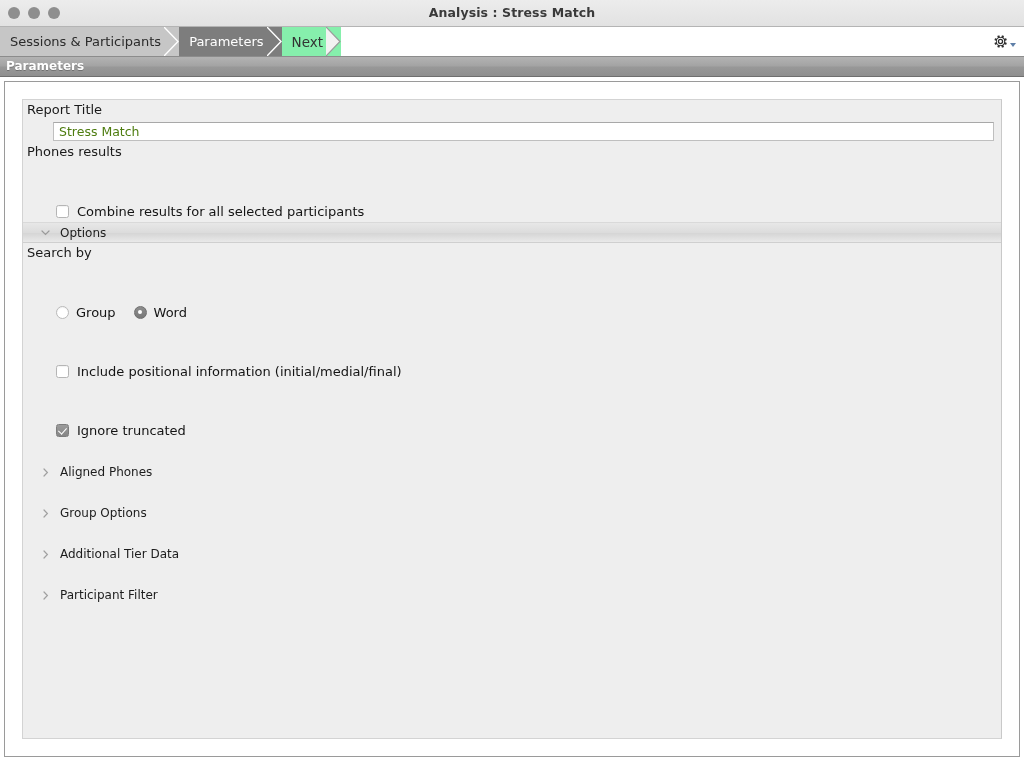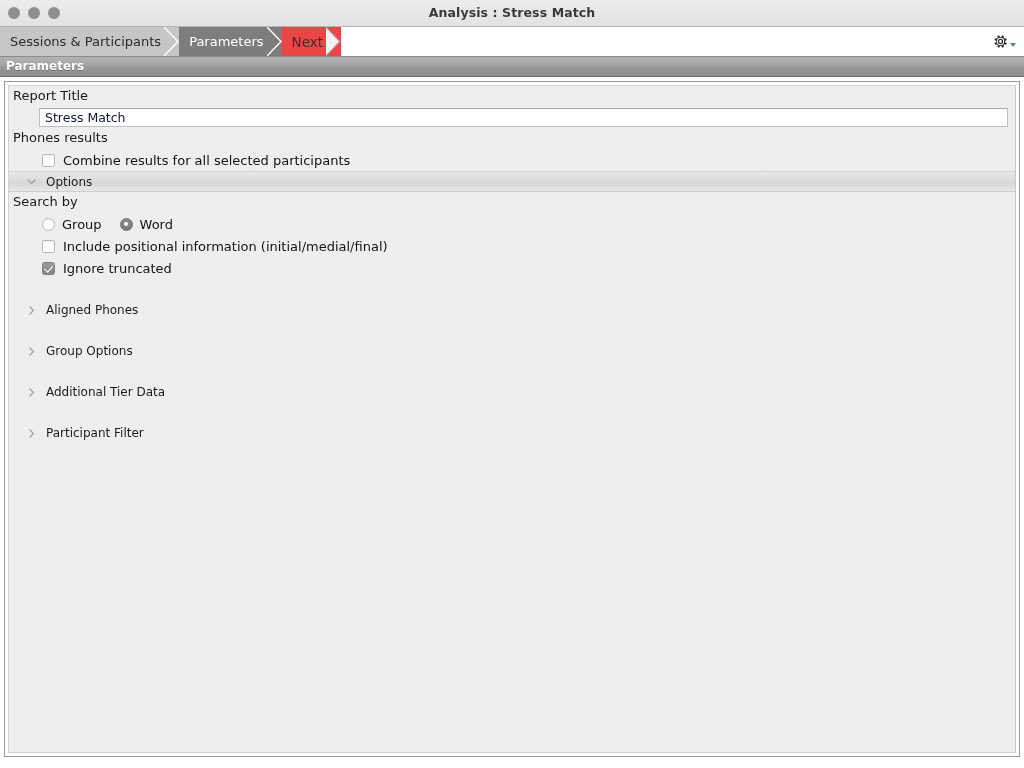--- a/index.html
+++ b/index.html
@@ -84,21 +84,21 @@
   .crumb .arrow svg { display: block; }
   .crumb.done {
     background: #c6c6c6;
     color: #2b2b2b;
   }
   .crumb.current {
     background: #7d7d7d;
     color: #ffffff;
   }
   .crumb.next {
-    background: #ef4444;
+    background: #86efac;
     color: #333333;
     font-weight: normal;
     font-size: 13.5px;
   }
   .crumb-filler {
     flex: 1;
     background: #ffffff;
   }
   .gear-wrap {
     position: absolute;
@@ -132,21 +132,21 @@
     text-shadow: 0 1px 0 rgba(0,0,0,0.25);
   }
 
   
   .panel-outer {
     margin: 4px 4px 0 4px;
     height: 676px;
     border: 1px solid #9a9a9a;
     background: #ffffff;
     box-sizing: border-box;
-    padding: 3px;
+    padding: 17px;
   }
   .panel-inner {
     height: 100%;
     border: 1px solid #d3d3d3;
     border-right-color: #c9c9c9;
     box-sizing: border-box;
     background: #eeeeee;
     overflow: hidden;
     position: relative;
   }
@@ -176,34 +176,35 @@
   }
   .text-input {
     flex: 1;
     height: 19px;
     background: #ffffff;
     border: 1px solid #bfbfbf;
     border-top-color: #a8a8a8;
     box-sizing: border-box;
     font-family: "DejaVu Sans", "Liberation Sans", sans-serif;
     font-size: 12.5px;
-    color: #0f172a;
+    color: #4d7c0f;
     padding: 0 5px;
     outline: none;
     border-radius: 0;
   }
 
   .check-row {
     height: 22px;
     background: #eeeeee;
     padding-left: 33px;
     display: flex;
     align-items: center;
     gap: 8px;
     box-sizing: border-box;
+    margin-top: 37px;
   }
 
   .cbox {
     width: 13px;
     height: 13px;
     border-radius: 2.5px;
     box-sizing: border-box;
     flex: none;
     position: relative;
   }

